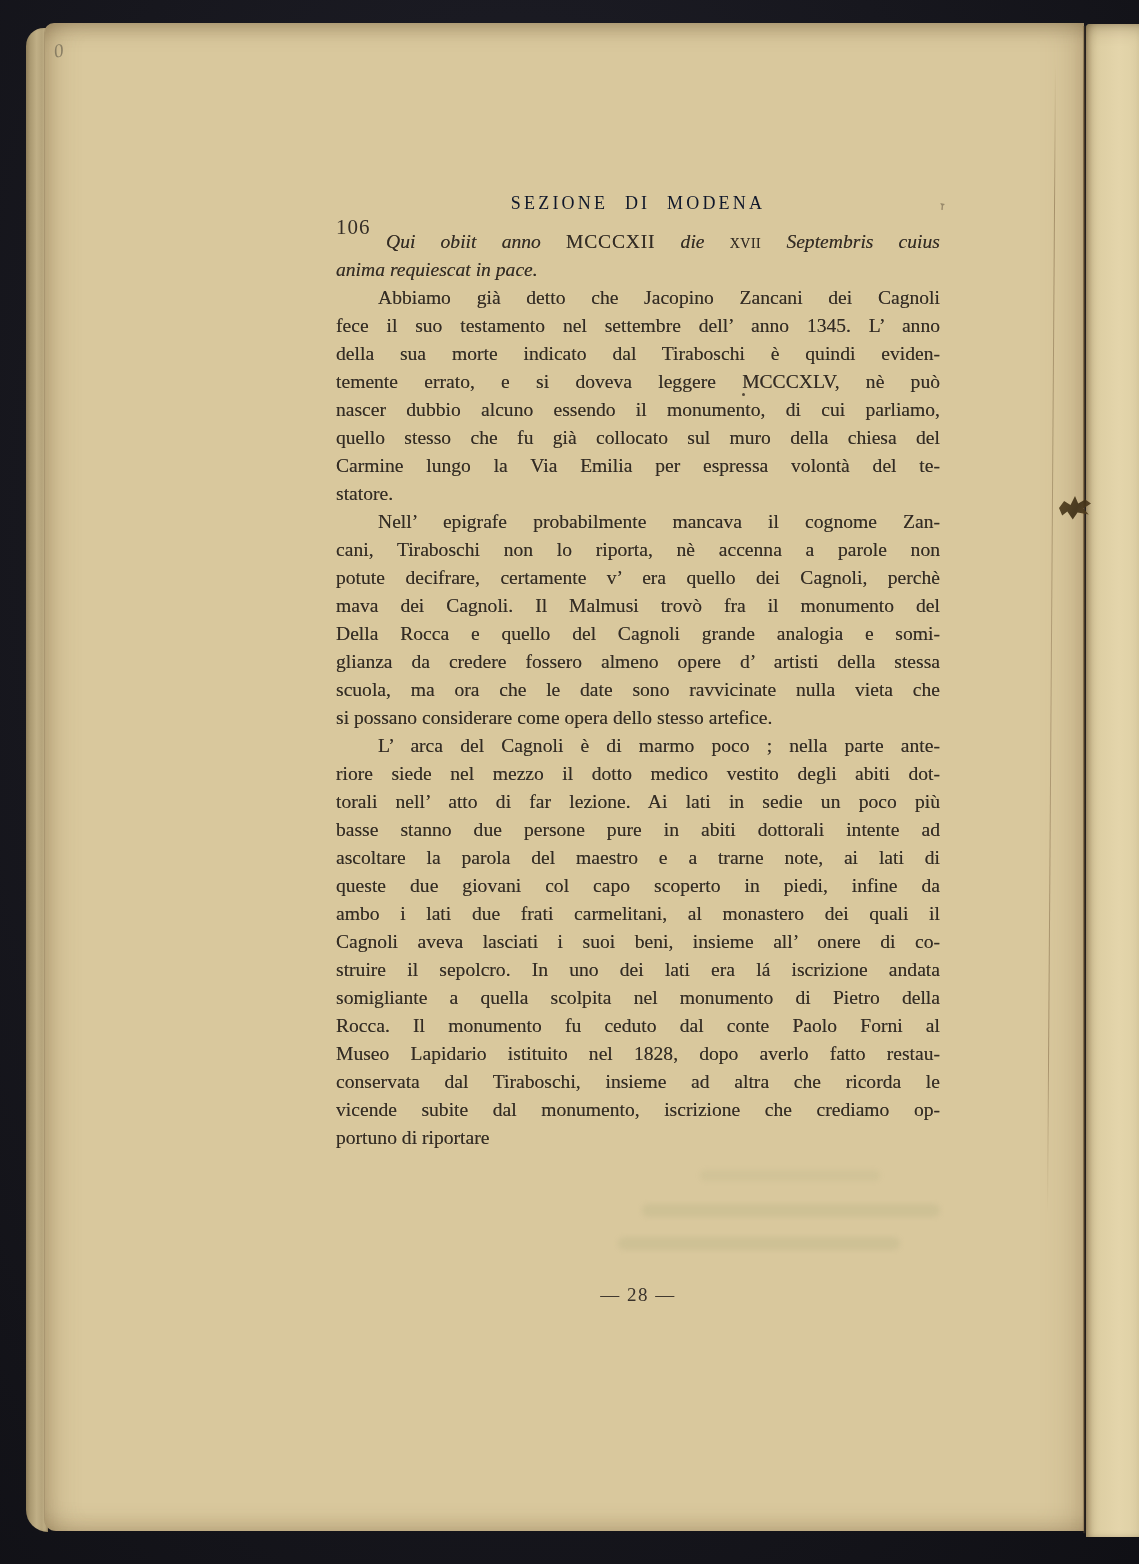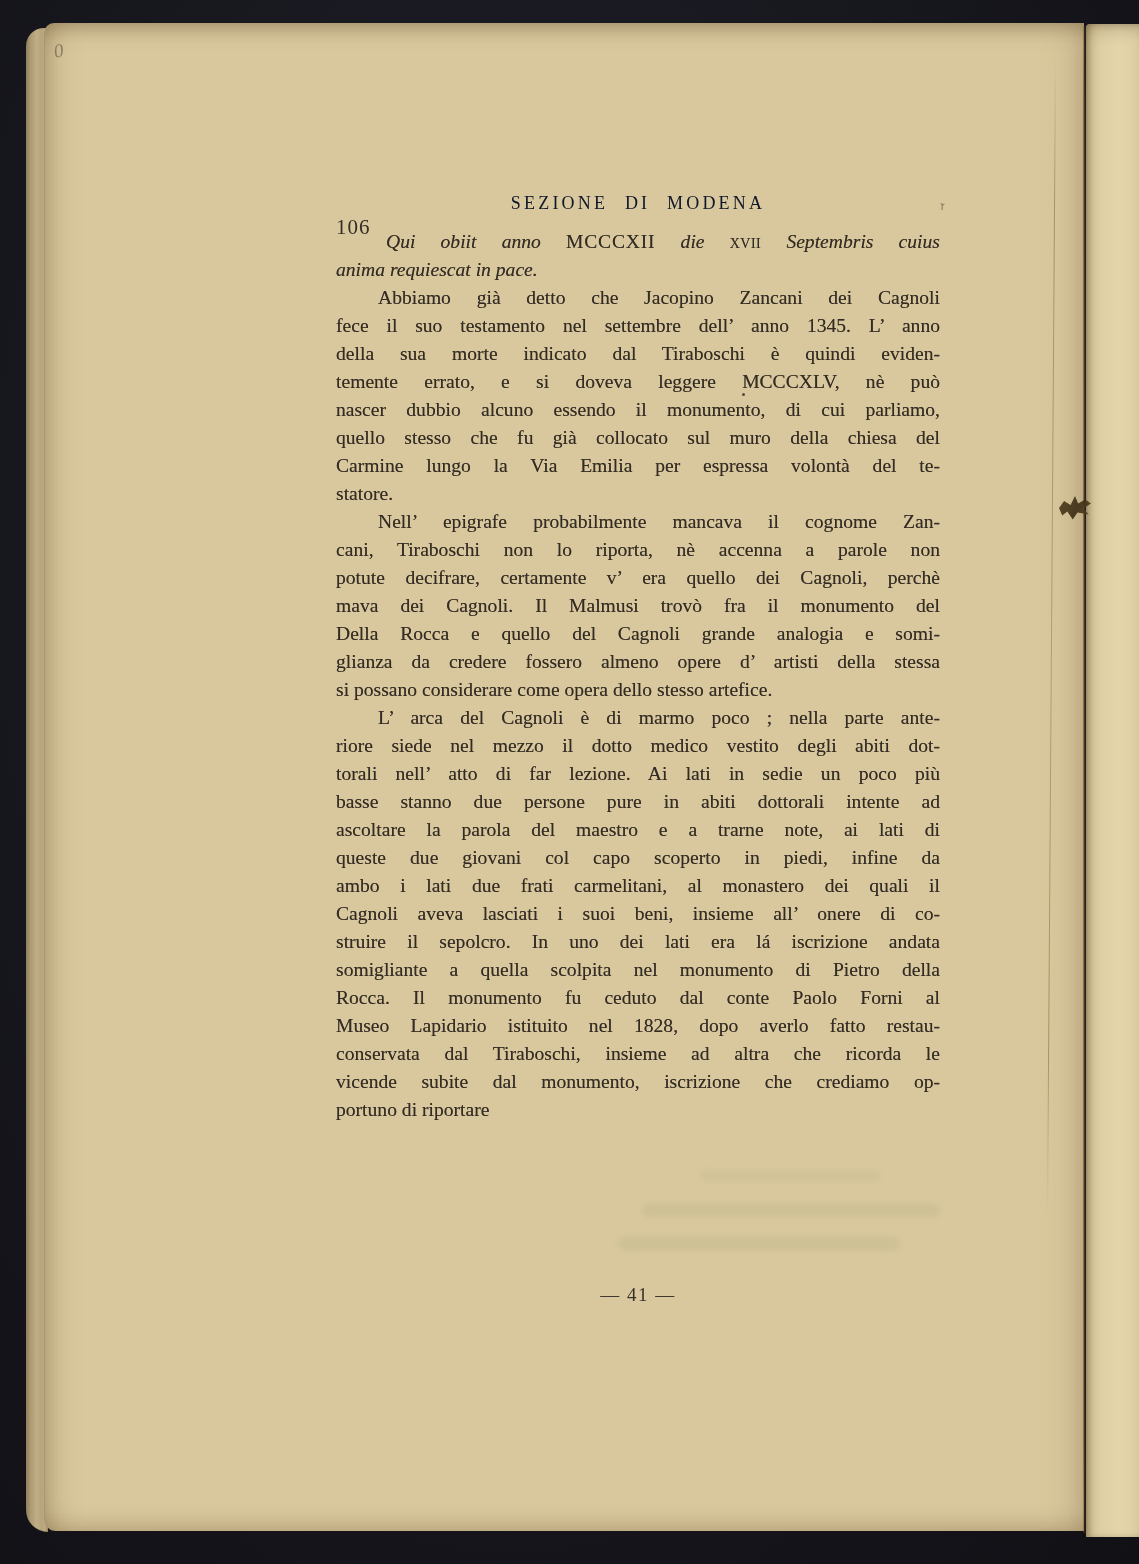--- a/index.html
+++ b/index.html
@@ -145,39 +145,40 @@
   <div class="bl">quello stesso che fu già collocato sul muro della chiesa del</div>
   <div class="bl">Carmine lungo la Via Emilia per espressa volontà del te-</div>
   <div class="bl end">statore.</div>
 
   <div class="bl ind">Nell’ epigrafe probabilmente mancava il cognome Zan-</div>
   <div class="bl">cani, Tiraboschi non lo riporta, nè accenna a parole non</div>
   <div class="bl">potute decifrare, certamente v’ era quello dei Cagnoli, perchè</div>
   <div class="bl">mava dei Cagnoli. Il Malmusi trovò fra il monumento del</div>
   <div class="bl">Della Rocca e quello del Cagnoli grande analogia e somi-</div>
   <div class="bl">glianza da credere fossero almeno opere d’ artisti della stessa</div>
+  <div class="bl">scuola, ma ora che le date sono ravvicinate nulla vieta che</div>
   <div class="bl end">si possano considerare come opera dello stesso artefice.</div>
 
   <div class="bl ind">L’ arca del Cagnoli è di marmo poco ; nella parte ante-</div>
   <div class="bl">riore siede nel mezzo il dotto medico vestito degli abiti dot-</div>
   <div class="bl">torali nell’ atto di far lezione. Ai lati in sedie un poco più</div>
   <div class="bl">basse stanno due persone pure in abiti dottorali intente ad</div>
   <div class="bl">ascoltare la parola del maestro e a trarne note, ai lati di</div>
   <div class="bl">queste due giovani col capo scoperto in piedi, infine da</div>
   <div class="bl">ambo i lati due frati carmelitani, al monastero dei quali il</div>
   <div class="bl">Cagnoli aveva lasciati i suoi beni, insieme all’ onere di co-</div>
   <div class="bl">struire il sepolcro. In uno dei lati era lá iscrizione andata</div>
   <div class="bl">somigliante a quella scolpita nel monumento di Pietro della</div>
   <div class="bl">Rocca. Il monumento fu ceduto dal conte Paolo Forni al</div>
   <div class="bl">Museo Lapidario istituito nel 1828, dopo averlo fatto restau-</div>
   <div class="bl">conservata dal Tiraboschi, insieme ad altra che ricorda le</div>
   <div class="bl">vicende subite dal monumento, iscrizione che crediamo op-</div>
   <div class="bl end">portuno di riportare</div>
 </div>
 
-<div class="footer-row">— 41 —</div>
+<div class="footer-row">— 28 —</div>
 
 <div class="stray-dot"></div>
 <div class="stray-speck"></div>
 <div class="moth-mark"></div>
 <div class="show-through st-a"></div>
 <div class="show-through st-b"></div>
 <div class="show-through st-c"></div>
 
 </body></html>

